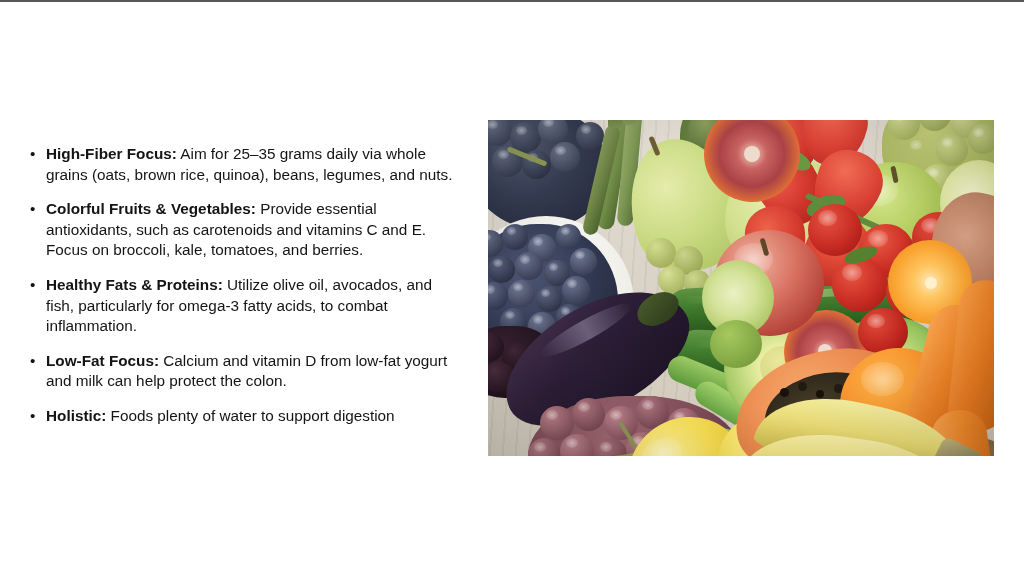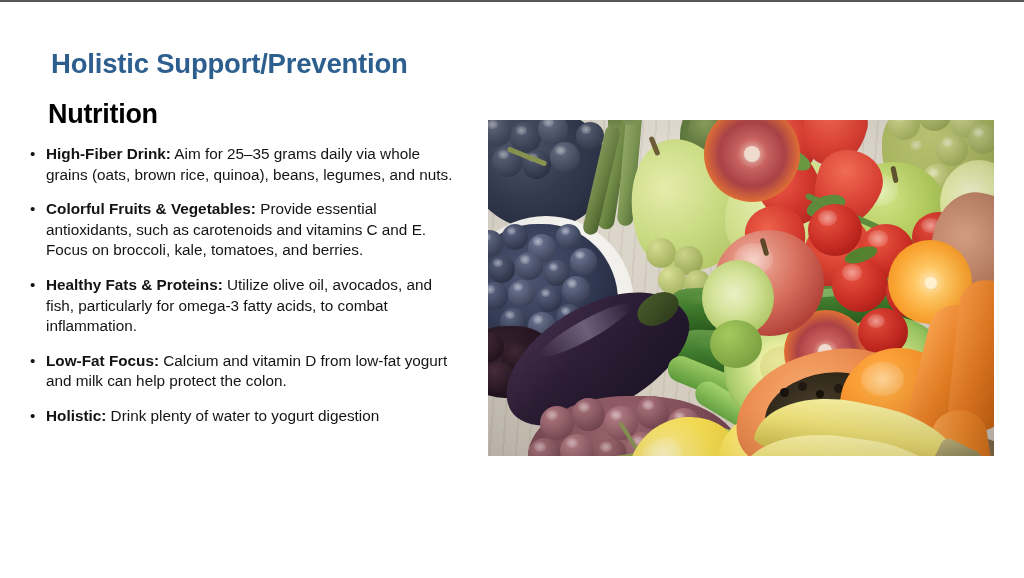--- a/index.html
+++ b/index.html
@@ -125,49 +125,47 @@
     pointer-events: none;
   }
 </style>
 </head>
 <body>
 
 <div id="slide">
 
   <div id="top-rule"></div>
 
-  <div id="title">Holistic Support/Prevention</div>
-
-  <div id="section-heading">Nutrition</div>
+
 
   <div id="bullets">
 
     <div class="bullet-item">
       <span class="bullet-dot">•</span>
-      <span class="bullet-lead">High-Fiber Drink:</span><span class="bullet-body"> Aim for 25–35 grams daily via whole grains (oats, brown rice, quinoa), beans, legumes, and nuts.</span>
+      <span class="bullet-lead">High-Fiber Focus:</span><span class="bullet-body"> Aim for 25–35 grams daily via whole grains (oats, brown rice, quinoa), beans, legumes, and nuts.</span>
     </div>
 
     <div class="bullet-item">
       <span class="bullet-dot">•</span>
       <span class="bullet-lead">Colorful Fruits &amp; Vegetables:</span><span class="bullet-body"> Provide essential antioxidants, such as carotenoids and vitamins C and E. Focus on broccoli, kale, tomatoes, and berries.</span>
     </div>
 
     <div class="bullet-item">
       <span class="bullet-dot">•</span>
       <span class="bullet-lead">Healthy Fats &amp; Proteins:</span><span class="bullet-body"> Utilize olive oil, avocados, and fish, particularly for omega-3 fatty acids, to combat inflammation.</span>
     </div>
 
     <div class="bullet-item">
       <span class="bullet-dot">•</span>
       <span class="bullet-lead">Low-Fat Focus:</span><span class="bullet-body"> Calcium and vitamin D from low-fat yogurt and milk can help protect the colon.</span>
     </div>
 
     <div class="bullet-item">
       <span class="bullet-dot">•</span>
-      <span class="bullet-lead">Holistic:</span><span class="bullet-body"> Drink plenty of water to yogurt digestion</span>
+      <span class="bullet-lead">Holistic:</span><span class="bullet-body"> Foods plenty of water to support digestion</span>
     </div>
 
   </div>
 
   <div id="photo-frame" title="Overhead flat-lay photograph of assorted fresh fruits and vegetables arranged edge to edge on a pale wooden board, graded left-to-right from dark purple and green produce into red, orange and yellow produce">
     <div id="photo">
 
       <div class="p" style="left:-14px;top:-10px;width:132px;height:118px;border-radius:46%;
                   background:radial-gradient(circle at 35% 30%, #515a72 0%, #333a50 45%, #1e2333 100%);"></div>
       <div class="p sheen" style="left:-6px;top:-4px;width:30px;height:30px;background:radial-gradient(circle at 34% 28%, #6a7288, #2b3145);"></div>

